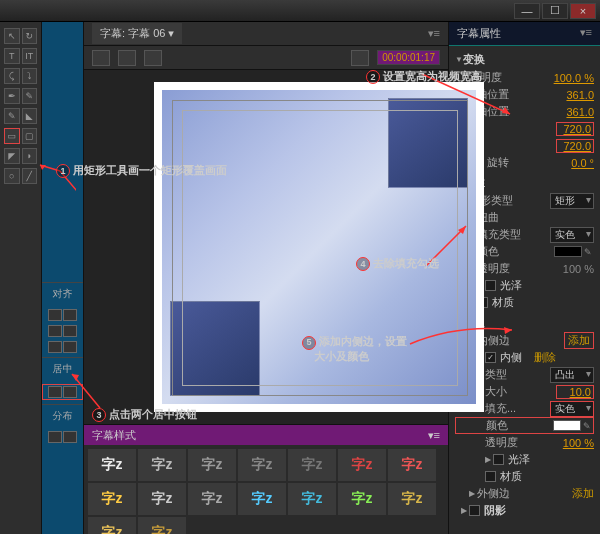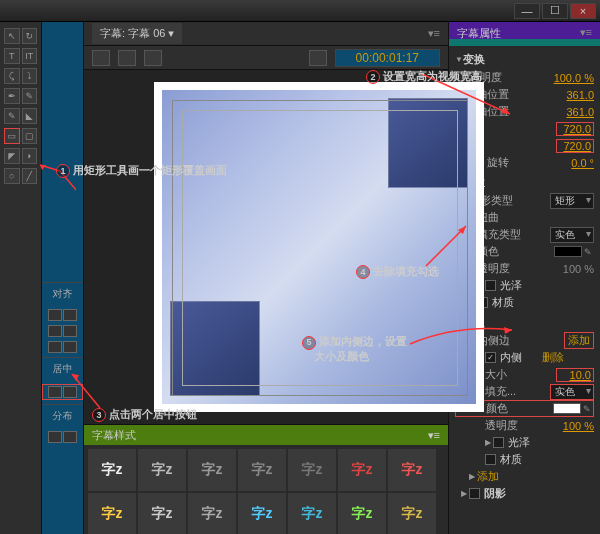--- a/index.html
+++ b/index.html
@@ -14,35 +14,35 @@
 .tbtn.sel{border:1px solid #d44}
 .sidepanel{width:42px;background:#0c4a6e;border-right:1px solid #111;padding-top:260px}
 .sidelbl{font-size:10px;color:#aaa;text-align:center;padding:4px 0;border-top:1px solid #444}
 .centrow{display:flex;gap:1px;justify-content:center;margin:4px 0}
 .cbtn{width:14px;height:12px;border:1px solid #666;background:#333}
 .center{flex:1;background:#2a2a2a;display:flex;flex-direction:column}
 .tabbar{height:24px;background:#2e2e2e;display:flex;align-items:center;padding:0 8px;border-bottom:1px solid #111}
 .tab{padding:3px 8px;background:#3a3a3a;font-size:10px}
 .toprow{height:24px;background:#2e2e2e;display:flex;align-items:center;padding:0 8px;gap:8px;border-bottom:1px solid #111}
 .tcbtn{width:18px;height:16px;background:#3a3a3a;border:1px solid #555}
-.timecode{background:#0c4a6e;border:1px solid #444;padding:1px 20px;color:#c90;font-size:12px}
+.timecode{background:#701a75;border:1px solid #444;padding:1px 4px;color:#c90;font-size:10px}
 .canvas{flex:1;background:#232323;position:relative;padding:12px}
 .frame{position:absolute;left:70px;top:12px;width:330px;height:330px;background:#fff;padding:8px}
 .photo{width:100%;height:100%;background:linear-gradient(135deg,#8a9dd4 0%,#b8c4e8 30%,#d4dcf0 50%,#a8b8e0 70%,#7a8ec8 100%);position:relative;overflow:hidden}
 .inset{position:absolute;background:linear-gradient(140deg,#4a5a9a,#2a3a6a);border:1px solid rgba(255,255,255,.3)}
 .inset.tr{right:8px;top:8px;width:80px;height:90px}
 .inset.bl{left:8px;bottom:8px;width:90px;height:95px}
 .rect-over{position:absolute;left:88px;top:30px;width:296px;height:296px;border:1px solid #888}
 .rect-inner{position:absolute;left:98px;top:40px;width:276px;height:276px;border:1px solid #aaa}
 .styles{height:110px;background:#2a2a2a;border-top:1px solid #111}
-.stylehdr{height:20px;background:#4d7c0f;padding:3px 8px;font-size:10px;display:flex;align-items:center}
+.stylehdr{height:20px;background:#701a75;padding:3px 8px;font-size:10px;display:flex;align-items:center}
 .stylegrid{display:flex;flex-wrap:wrap;padding:4px;gap:2px}
-.stylecell{width:48px;height:42px;background:#3a3a3a;display:flex;align-items:center;justify-content:center;font-size:14px;font-weight:bold}
+.stylecell{width:48px;height:32px;background:#3a3a3a;display:flex;align-items:center;justify-content:center;font-size:14px;font-weight:bold}
 .right{width:152px;background:#2a2a2a;border-left:1px solid #111;display:flex;flex-direction:column}
-.rtab{height:24px;background:#4c1d95;padding:4px 8px;font-size:11px;border-bottom:7px solid #0f766e}
+.rtab{height:24px;background:#0f172a;padding:4px 8px;font-size:11px;border-bottom:1px solid #0f766e}
 .rpanel{flex:1;overflow-y:auto;padding:4px 6px;font-size:10px}
 .rsect{margin-bottom:2px}
 .rsecthdr{display:flex;align-items:center;padding:2px 0;cursor:pointer}
 .tri{width:8px;display:inline-block;color:#999;font-size:8px}
 .rrow{display:flex;align-items:center;padding:1px 0 1px 14px;height:17px}
 .rlbl{flex:1;color:#aaa}
 .rval{color:#d90;text-decoration:underline;min-width:38px;text-align:right}
 .rval.box{border:1px solid #d44;padding:0 2px;text-decoration:underline}
 .rlink{color:#c90;}
 .rlink.box{border:1px solid #d44;padding:0 3px}
@@ -259,21 +259,25 @@
           </div>
         <div class="rrow">
             <span class="tri">▼</span>
             <span class="rlbl">内侧边</span>
             <span class="rlink box">添加</span>
           </div>
         <div class="rrow" style="padding-left:22px">
             <span class="tri">▼</span>
             <span class="chk">✓</span>
             <span>内侧</span>
-            <span class="rlink" style="margin-left:20px;color:#c90">删除</span>
+            <span class="rlink" style="margin-left:12px;color:#c90">删除</span>
+          </div>
+        <div class="rrow" style="padding-left:30px">
+            <span class="rlbl">类型</span>
+            <span class="rsel">凸出</span>
           </div>
         <div class="rrow" style="padding-left:30px">
             <span class="rlbl">大小</span>
             <span class="rval box">10.0</span>
           </div>
         <div class="rrow" style="padding-left:30px">
             <span class="rlbl">填充...</span>
             <span class="rsel box">实色</span>
           </div>
         <div class="rrow" style="padding-left:30px;border:1px solid #d44">
@@ -289,37 +293,38 @@
             <span class="tri">▶</span>
             <span class="chk"></span>
             <span>光泽</span>
           </div>
         <div class="rrow" style="padding-left:30px">
             <span class="chk"></span>
             <span>材质</span>
           </div>
         <div class="rrow">
             <span class="tri">▶</span>
+            <span class="rlbl">外侧边</span>
             <span class="rlink">添加</span>
           </div>
         <div class="rrow" style="padding-left:6px">
             <span class="tri">▶</span>
             <span class="chk"></span>
             <b>阴影</b>
           </div>
 
       </div>
     </div>
   </div>
 </div>
 
 <div class="anno" style="left:56px;top:163px"><span class="circ">1</span> <span>用矩形工具画一个矩形覆盖画面</span></div>
 <div class="anno" style="left:366px;top:69px"><span class="circ">2</span> <span>设置宽高为视频宽高</span></div>
 <div class="anno" style="left:92px;top:407px"><span class="circ">3</span> <span>点击两个居中按钮</span></div>
-<div class="anno" style="left:356px;top:264px"><span class="circ">4</span> <span>去除填充勾选</span></div>
+<div class="anno" style="left:356px;top:256px"><span class="circ">4</span> <span>去除填充勾选</span></div>
 <div class="anno" style="left:302px;top:335px;line-height:13px"><span class="circ">5</span> <span>添加内侧边，设置</span><br>&nbsp;&nbsp;&nbsp;&nbsp;<span>大小及颜色</span></div>
 
 <svg class="arrow" style="left:36px;top:163px" width="40" height="50">
     <path d="M24 8 L4 2 M24 8 L68 60" stroke="#f33" stroke-width="1.5" fill="none"></path>
     <path d="M4 2 l6 0 l-4 5 z" fill="#f33"></path>
   </svg>
 <svg class="arrow" style="left:420px;top:72px" width="100" height="50">
     <path d="M2 2 L90 42" stroke="#f33" stroke-width="1.5" fill="none"></path>
     <path d="M90 42 l-8 -1 l3 -6 z" fill="#f33"></path>
   </svg>

